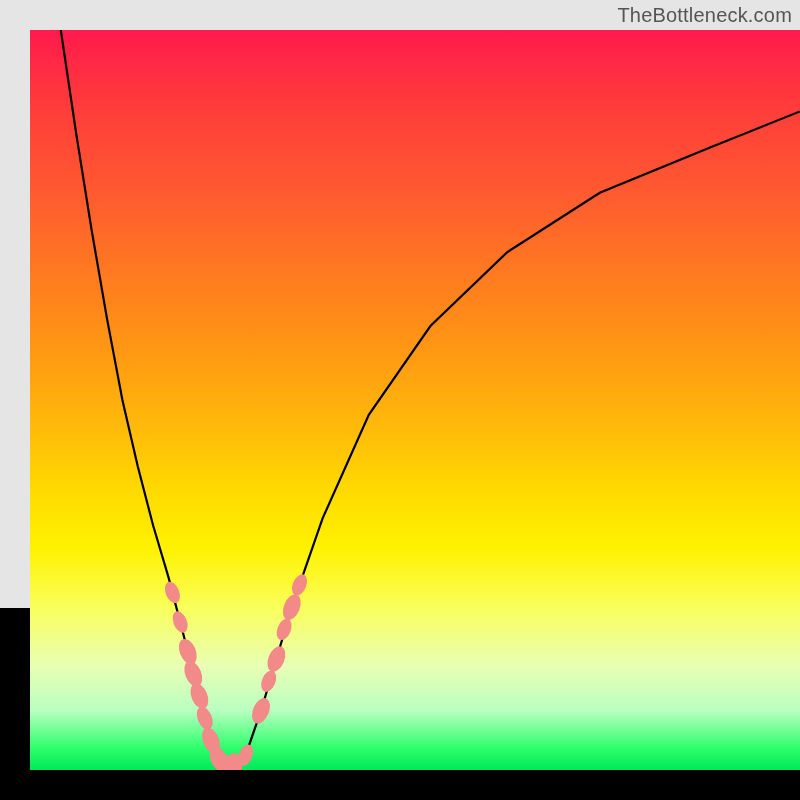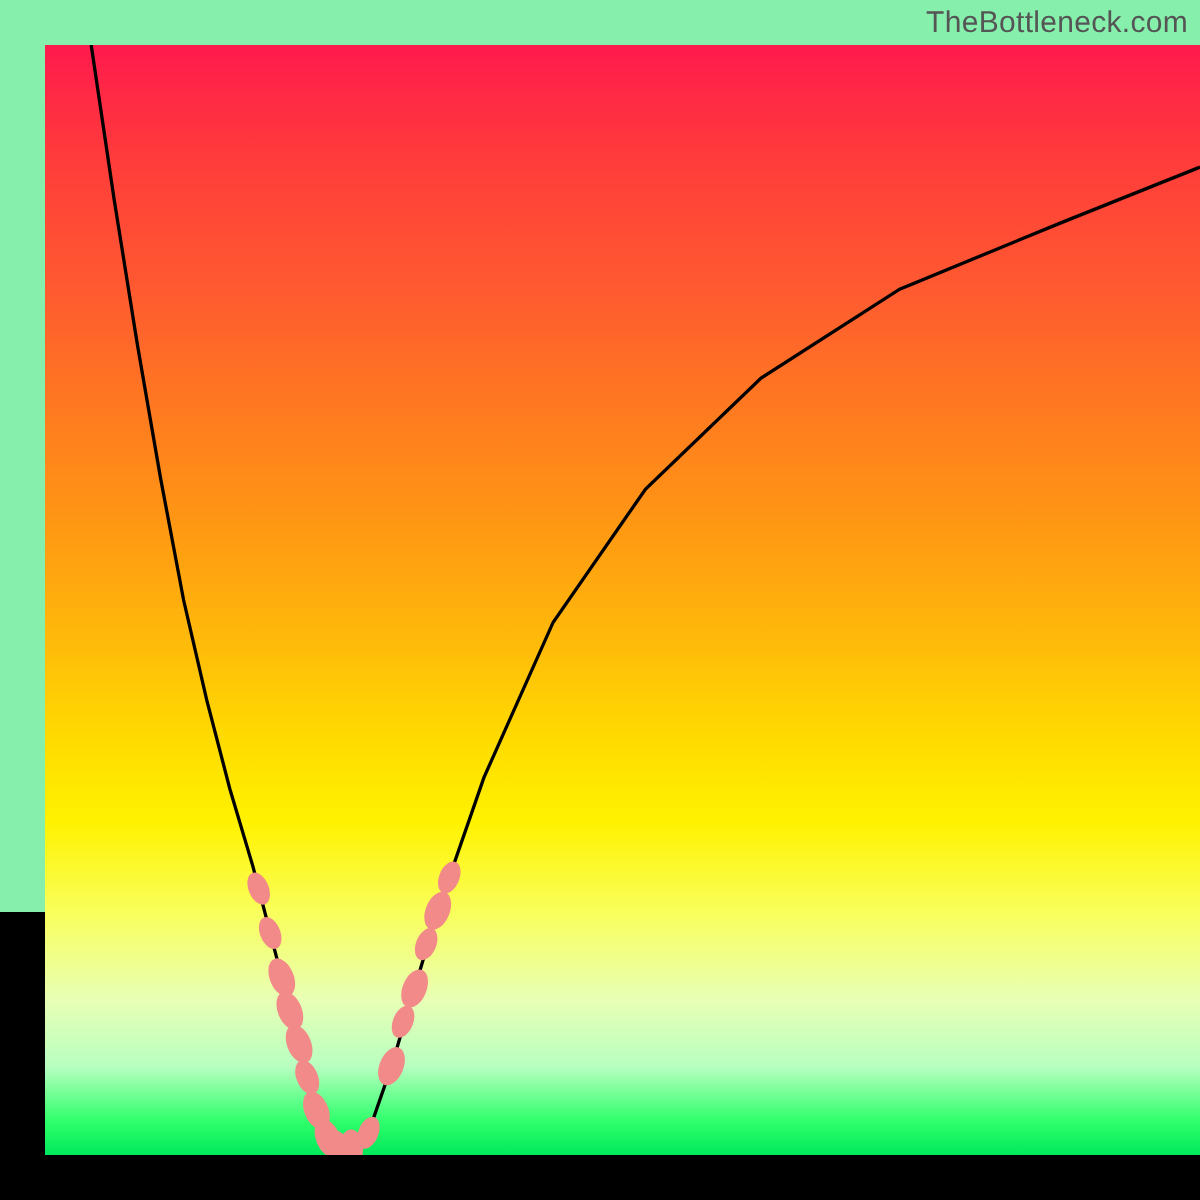--- a/index.html
+++ b/index.html
@@ -8,21 +8,21 @@
     width: 800px;
     height: 800px;
     overflow: hidden;
     background: #000;
     font-family: Arial, Helvetica, sans-serif;
   }
   .frame {
     position: relative;
     width: 800px;
     height: 608px;
-    background: #86efac;
+    background: #e5e5e5;
   }
   .plot-area {
     position: absolute;
     left: 30px;
     top: 30px;
     width: 770px;
     height: 740px;
     
     background: linear-gradient(to bottom,
       #ff1a4d 0%,

